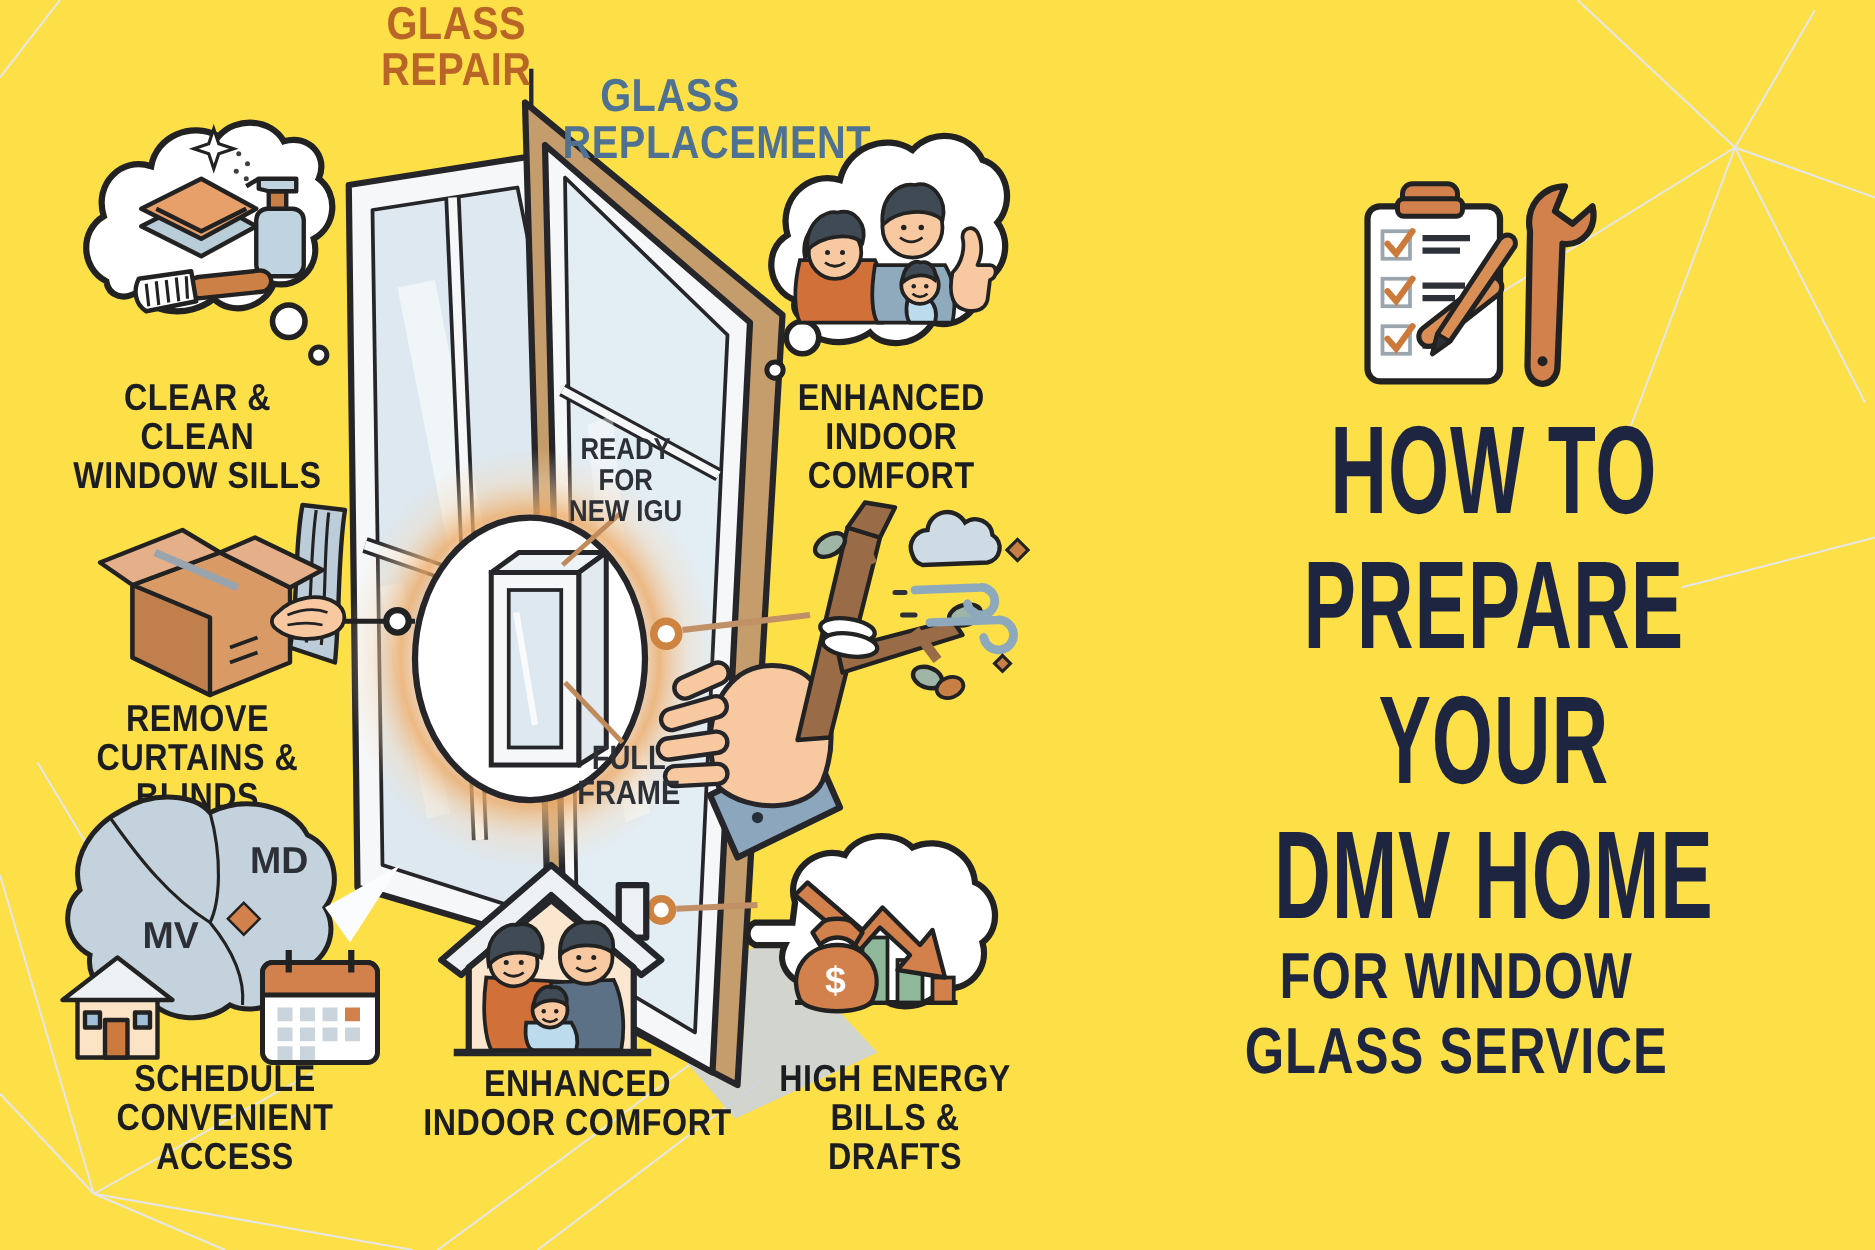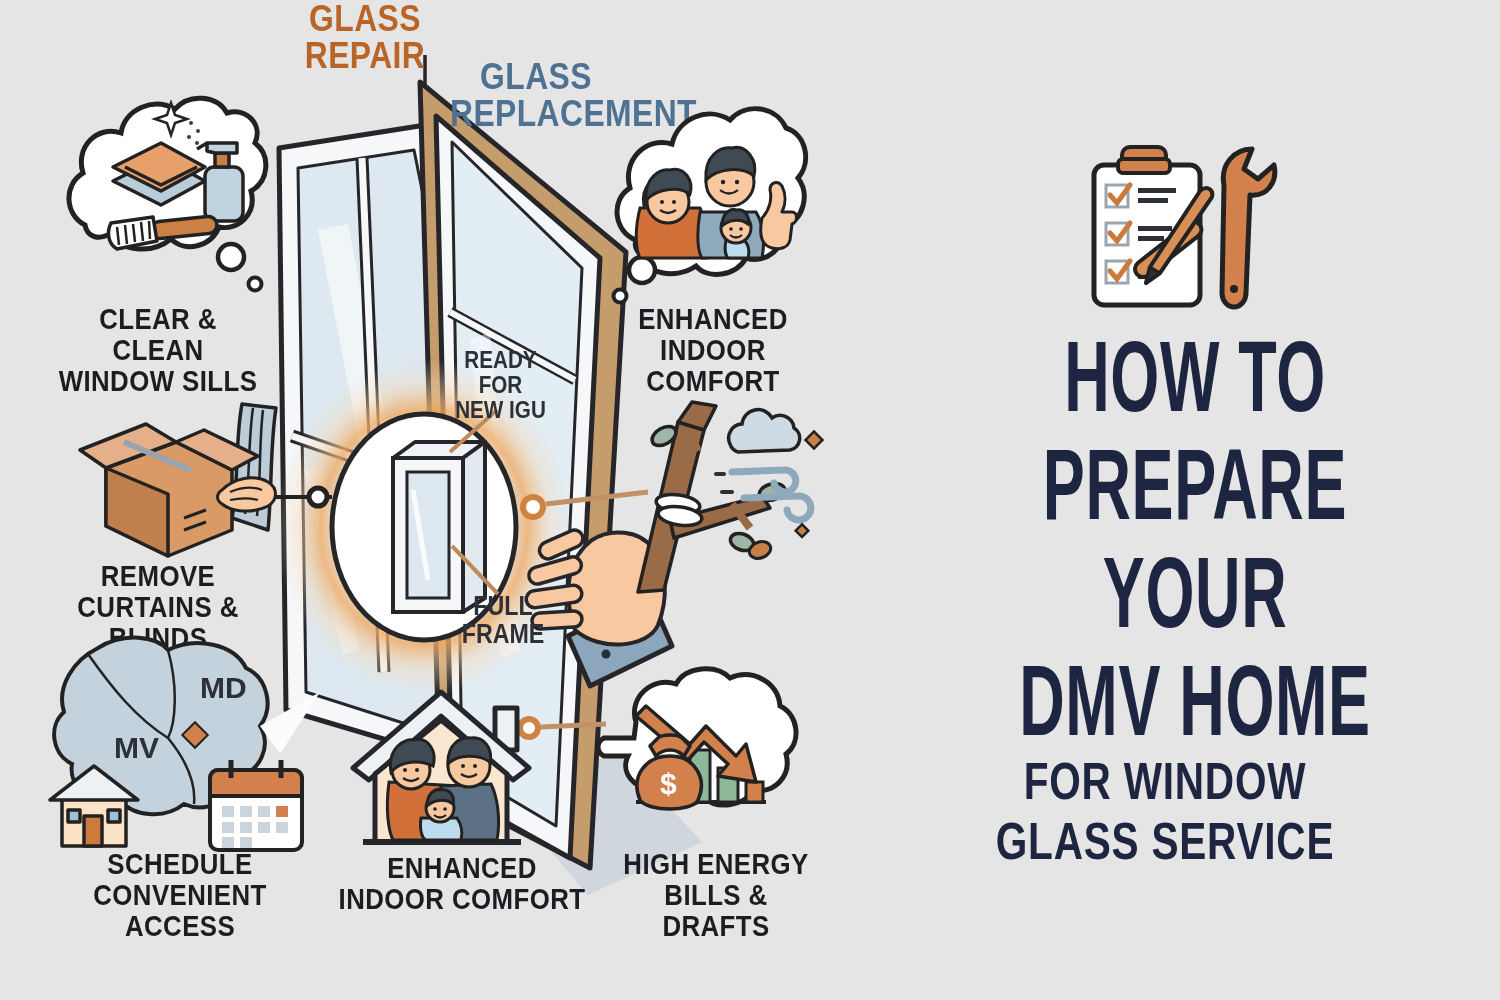--- a/index.html
+++ b/index.html
@@ -1,17 +1,17 @@
 <!DOCTYPE html>
 <html><head>
 <meta charset="utf-8">
 <style>
   html,body{margin:0;padding:0;background:#fff;}
   .stage{position:relative;width:1500px;height:1000px;overflow:hidden;
-         background:#e5e5e5;font-family:"Liberation Sans",sans-serif;}
+         background:#fde047;font-family:"Liberation Sans",sans-serif;}
   .abs{position:absolute;}
   .lbl{font-weight:700;color:#1c1d21;text-align:center;white-space:pre-line;
        line-height:1.04;letter-spacing:.5px;transform:scaleX(.86);transform-origin:center top;}
   .step{font-size:30px;}
   .hdr{font-size:37px;line-height:1.0;}
   .hdr.repair{color:#b96527;}
   .hdr.replacement{color:#4f7293;}
   .anno{font-size:24px;color:#2d3037;letter-spacing:0;}
   .title{font-size:100px;line-height:1.08;color:#1d2540;font-weight:700;text-align:center;
          white-space:pre-line;transform:scaleX(.63);transform-origin:center top;letter-spacing:1px;}

